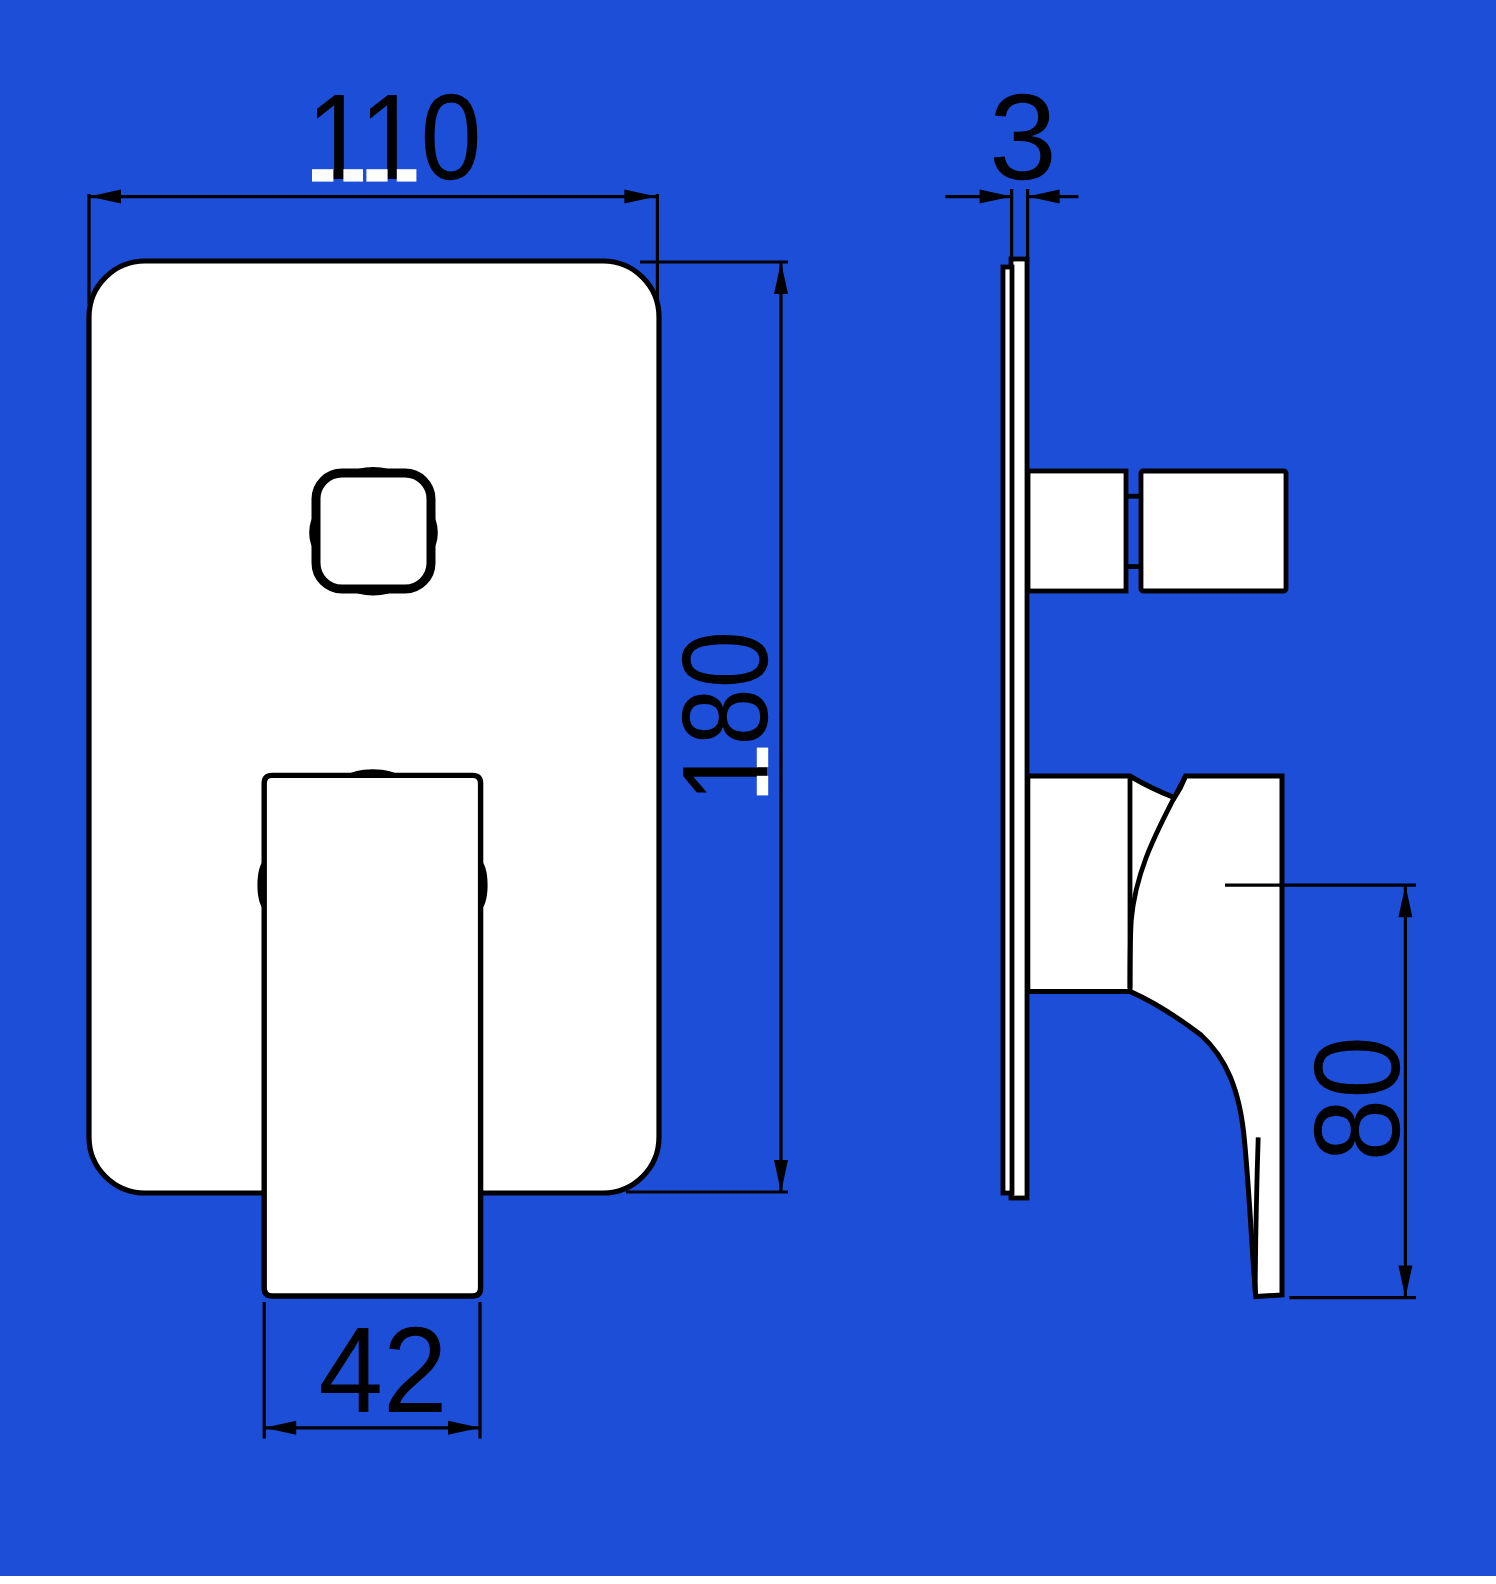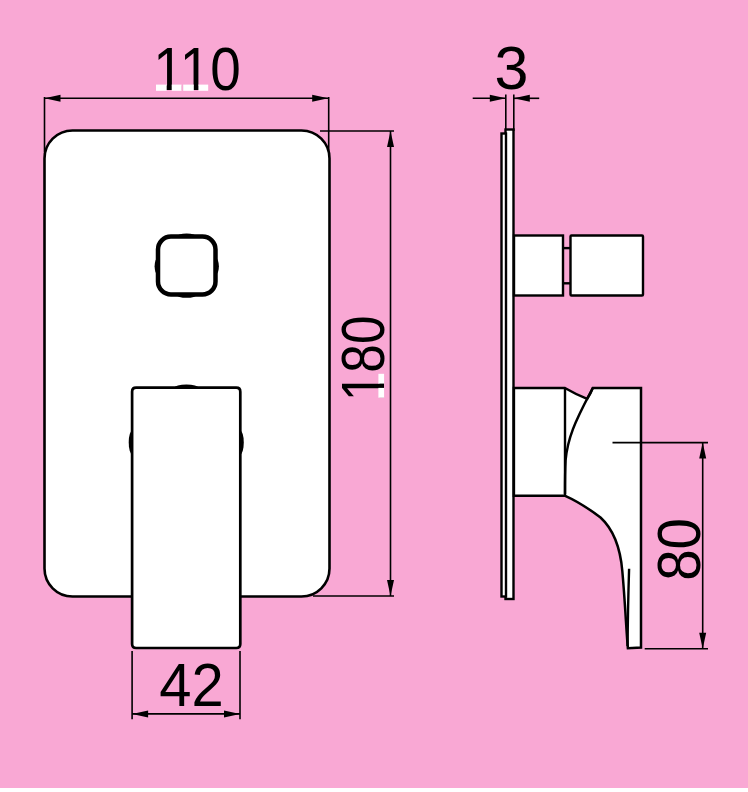--- a/index.html
+++ b/index.html
@@ -1,16 +1,16 @@
 <!DOCTYPE html>
 <html><head>
 <meta charset="utf-8">
 <style>
   html,body{margin:0;padding:0;background:#fff;}
-  #page{width:748px;height:788px;position:relative;background:#f9a8d4;}
+  #page{width:748px;height:788px;position:relative;background:#1d4ed8;}
   svg{display:block;}
   text{font-family:"Liberation Sans",sans-serif;fill:#000;}
 </style>
 </head>
 <body>
 <div id="page">
 <svg width="748" height="792" viewBox="0 0 748 792">
 
   <line x1="44.5" y1="97" x2="44.5" y2="152" stroke="#000" stroke-width="1.6"></line>
   <line x1="328.7" y1="97" x2="328.7" y2="158" stroke="#000" stroke-width="1.6"></line>

